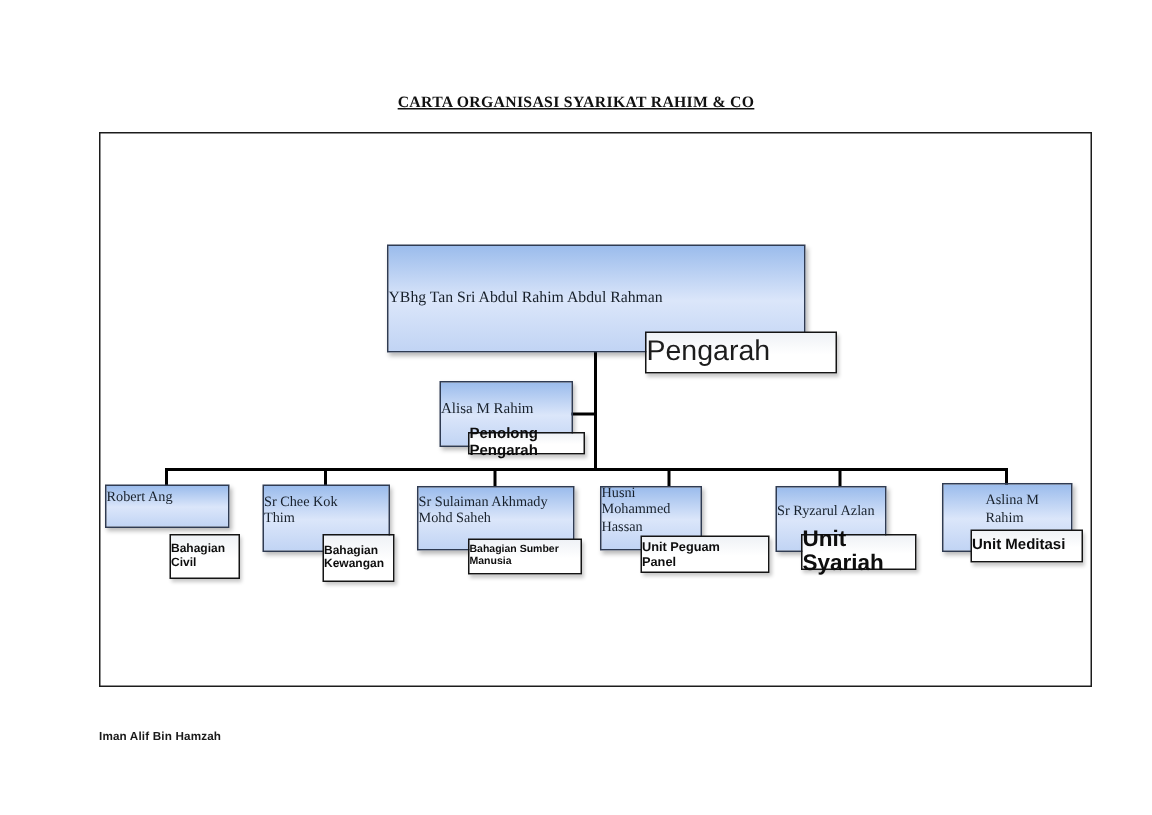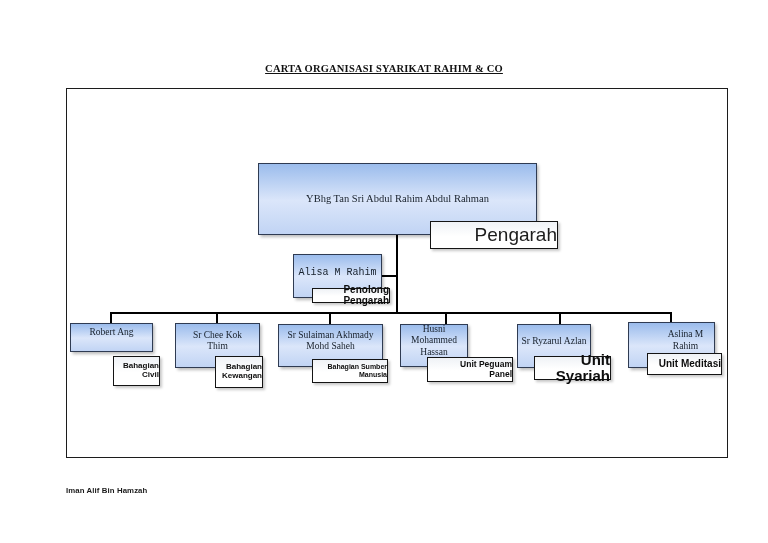--- a/index.html
+++ b/index.html
@@ -13,33 +13,33 @@
     text-decoration:underline;color:#111;
     font-family:"Liberation Serif", serif;
   }
   .chart-border{
     position:absolute;left:66px;top:88px;width:660px;height:368px;
     border:1.6px solid #1c1c1c;background:#ffffff;
   }
   .line{position:absolute;background:var(--line-color,#000);}
   .node{
     position:absolute;display:flex;align-items:center;justify-content:center;
-    text-align:center;color:#17202b;
+    text-align:left;color:#17202b;
     background:linear-gradient(180deg,var(--node-grad-top,#9bbcec) 0%,var(--node-grad-mid,#dbe6fa) 52%,var(--node-grad-bottom,#c1d4f4) 100%);
     border:1.6px solid var(--node-border,#2f3b52);
     box-shadow:1.5px 2px 3px rgba(0,0,0,.28);
     box-sizing:border-box;
   }
   .node span{white-space:pre-line;line-height:1.18;display:block;width:100%;}
   .node.root{font-size:10.5px;}
   .node.assist{font-size:10px;padding-bottom:7px;}
   .node.child{font-size:9.5px;padding-bottom:9px;}
   .tag{
     position:absolute;display:flex;align-items:center;justify-content:center;
-    text-align:right;background:linear-gradient(180deg,var(--tag-grad-top,#eff2f6) 0%,var(--tag-bg,#ffffff) 55%);
+    text-align:left;background:linear-gradient(180deg,var(--tag-grad-top,#eff2f6) 0%,var(--tag-bg,#ffffff) 55%);
     border:1.5px solid var(--tag-border,#141414);
     box-shadow:1.5px 2px 2.5px rgba(0,0,0,.22);
     font-family:"Liberation Sans", sans-serif;font-weight:bold;color:#0d0d0d;
     box-sizing:border-box;z-index:5;
   }
   .tag span{white-space:pre-line;line-height:1.08;display:block;width:100%;}
   .tag.pengarah{font-size:19px;font-weight:400;color:#1c1c1c;}
   .footer-name{
     position:absolute;left:66px;top:486px;
     font-family:"Liberation Sans", sans-serif;font-weight:bold;
@@ -63,21 +63,21 @@
 <div class="line" style="left:559px;top:312px;width:2px;height:12px;"></div>
 <div class="line" style="left:670px;top:312px;width:2px;height:12px;"></div>
 
 <div class="node root" style="left:258px;top:163px;width:279px;height:72px;">
   <span>YBhg Tan Sri Abdul Rahim Abdul Rahman</span>
 </div>
 <div class="tag pengarah" style="left:430px;top:221px;width:128px;height:28px;">
   <span>Pengarah</span>
 </div>
 
-<div class="node assist" style="left:293px;top:254px;width:89px;height:44px;font-family:Liberation Mono, monospace;">
+<div class="node assist" style="left:293px;top:254px;width:89px;height:44px;">
   <span>Alisa M Rahim</span>
 </div>
 <div class="tag" style="left:312px;top:288px;width:78px;height:15px;font-size:10px;">
   <span>Penolong Pengarah</span>
 </div>
 
 <div class="node child" style="left:70px;top:323px;width:83px;height:29px;">
   <span>Robert Ang</span>
 </div>
 <div class="tag" style="left:113px;top:356px;width:47px;height:30px;font-size:8px;">

